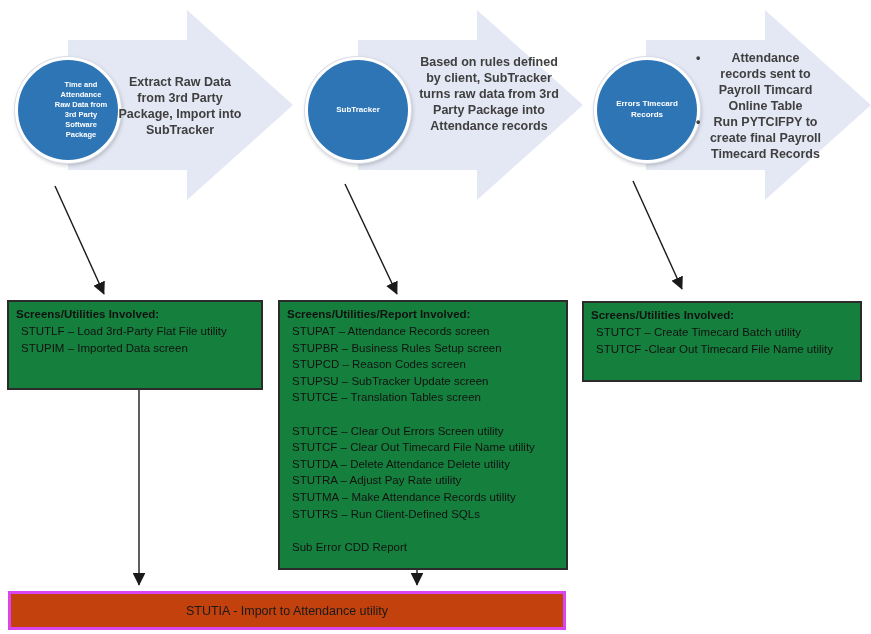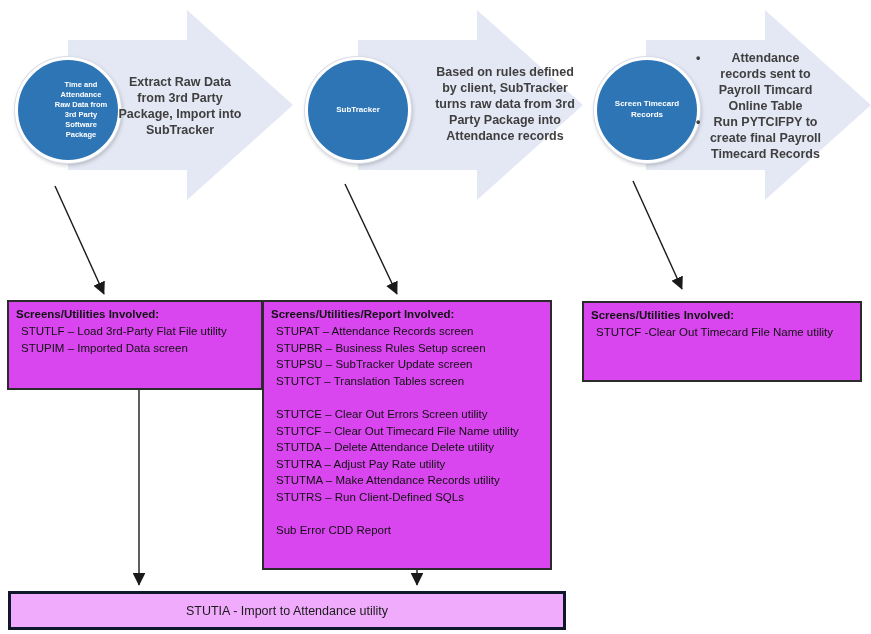--- a/index.html
+++ b/index.html
@@ -32,40 +32,40 @@
   .c1{left:15px;top:57px;}
   .c1 span{font-size:7.5px;padding-left:36px;}
   .c2{left:305px;top:57px;}
   .c3{left:594px;top:57px;}
   
   .desc{
     position:absolute;color:var(--text-dark);font-weight:bold;font-size:12.5px;
     line-height:16px;text-align:center;
   }
   .d1{left:114px;top:74px;width:132px;}
-  .d2{left:413px;top:64px;width:152px;margin-left:16px;}
+  .d2{left:413px;top:54px;width:152px;}
   .d3{left:696px;top:50px;width:128px;text-align:left;}
   .bullet-item{position:relative;padding-left:11px;text-align:center;}
   .bullet-item::before{content:"\2022";position:absolute;left:0;top:0;}
   
   .dbox{
-    position:absolute;border:2px solid var(--box-border);background:#d946ef;
+    position:absolute;border:2px solid var(--box-border);background:#15803d;
     font-size:11.5px;color:#111;padding:4px 24px 0 7px;
   }
   .dbox .box-title{font-weight:bold;line-height:17px;}
   .dbox .box-line{line-height:16.6px;padding-left:5px;white-space:nowrap;}
   .b1{left:7px;top:300px;width:256px;height:90px;}
   .b1 .box-line{line-height:17px;}
-  .b2{left:262px;top:300px;width:290px;height:270px;}
+  .b2{left:278px;top:300px;width:290px;height:270px;}
   .b3{left:582px;top:301px;width:280px;height:81px;}
   .b3 .box-line{line-height:17px;}
   
   .bottom-box{
     position:absolute;left:8px;top:591px;width:558px;height:39px;
-    border:3px solid #0f172a;background:#f0abfc;
+    border:3px solid #d946ef;background:#c2410c;
     display:flex;align-items:center;justify-content:center;
     font-size:12.5px;color:#1a1a1a;
   }
   
   .overlay{position:absolute;left:0;top:0;pointer-events:none;}
   .overlay line{stroke:var(--connector);stroke-width:1.4;}
   .overlay .ah{fill:var(--connector);}
 </style>
 </head>
 <body>
@@ -85,57 +85,59 @@
   </svg>
   <div class="circle c2">
     <span>SubTracker</span>
   </div>
   <div class="desc d2">Based on rules defined by client, SubTracker turns raw data from 3rd Party Package into Attendance records</div>
 
   <svg class="proc-arrow a3" width="225" height="190" viewBox="0 0 225 190">
     <polygon points="0,30 119,30 119,0 225,95 119,190 119,160 0,160"></polygon>
   </svg>
   <div class="circle c3">
-    <span>Screen Timecard Records</span>
+    <span>Errors Timecard Records</span>
   </div>
   <div class="desc d3">
       <div class="bullet-item">Attendance records sent to Payroll Timcard Online Table</div>
       <div class="bullet-item">Run PYTCIFPY to create final Payroll Timecard Records</div>
     </div>
 
   <div class="dbox b1">
     <div class="box-title">Screens/Utilities Involved:</div>
     <div>
         <div class="box-line">STUTLF – Load 3rd-Party Flat File utility</div>
         <div class="box-line">STUPIM – Imported Data screen</div>
       </div>
   </div>
 
   <div class="dbox b2">
     <div class="box-title">Screens/Utilities/Report Involved:</div>
     <div>
         <div class="box-line">STUPAT – Attendance Records screen</div>
         <div class="box-line">STUPBR – Business Rules Setup screen</div>
+        <div class="box-line">STUPCD – Reason Codes screen</div>
         <div class="box-line">STUPSU – SubTracker Update screen</div>
-        <div class="box-line">STUTCT – Translation Tables screen</div>
+        <div class="box-line">STUTCE – Translation Tables screen</div>
         <div class="box-line">&nbsp;</div>
         <div class="box-line">STUTCE – Clear Out Errors Screen utility</div>
         <div class="box-line">STUTCF – Clear Out Timecard File Name utility</div>
         <div class="box-line">STUTDA – Delete Attendance Delete utility</div>
         <div class="box-line">STUTRA – Adjust Pay Rate utility</div>
         <div class="box-line">STUTMA – Make Attendance Records utility</div>
         <div class="box-line">STUTRS – Run Client-Defined SQLs</div>
         <div class="box-line">&nbsp;</div>
         <div class="box-line">Sub Error CDD Report</div>
       </div>
   </div>
 
   <div class="dbox b3">
     <div class="box-title">Screens/Utilities Involved:</div>
     <div>
+        <div class="box-line">STUTCT – Create Timecard Batch utility</div>
         <div class="box-line">STUTCF -Clear Out Timecard File Name utility</div>
       </div>
   </div>
 
   <div class="bottom-box">
     <span>STUTIA - Import to Attendance utility</span>
   </div>
 
   <svg class="overlay" width="871" height="634" viewBox="0 0 871 634">
     <defs>

